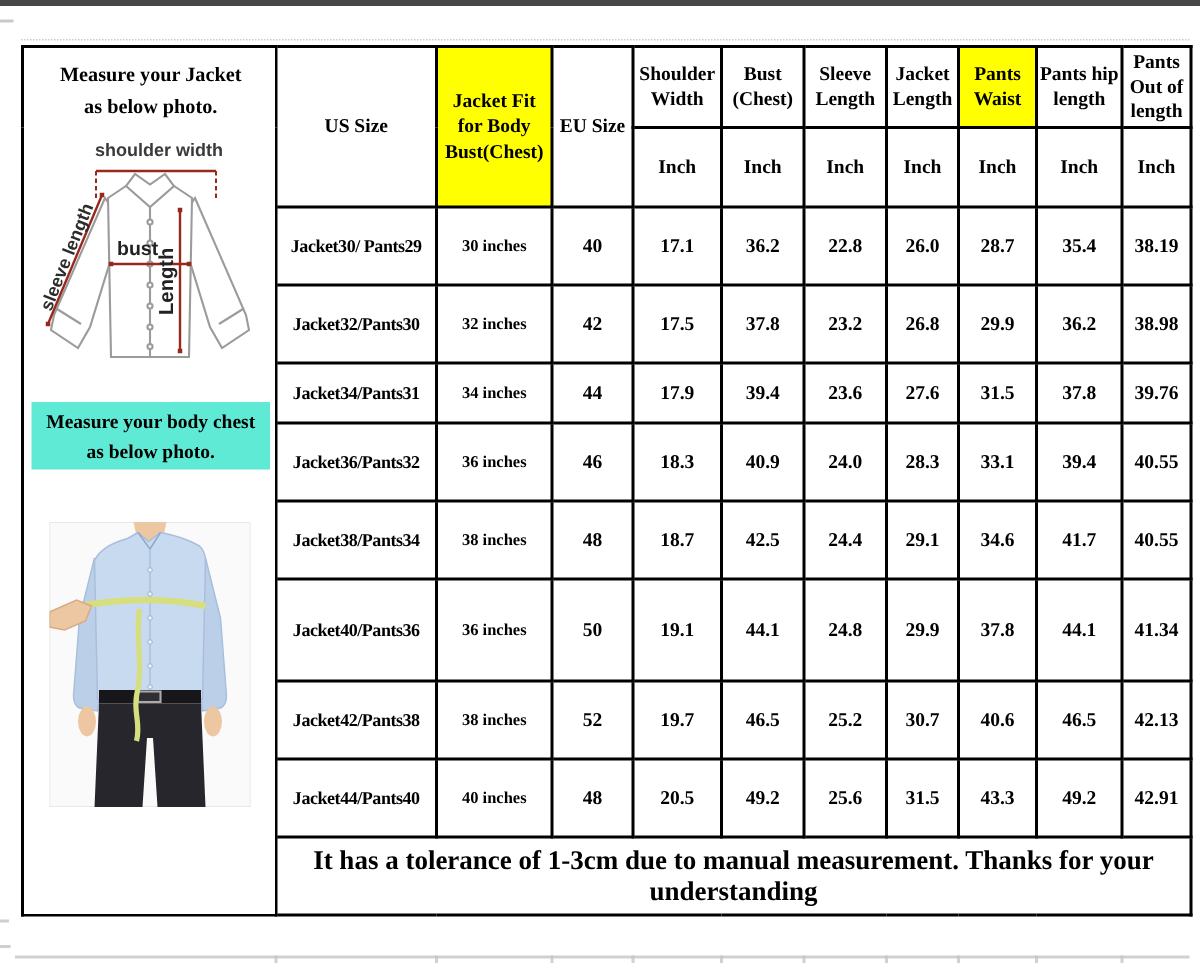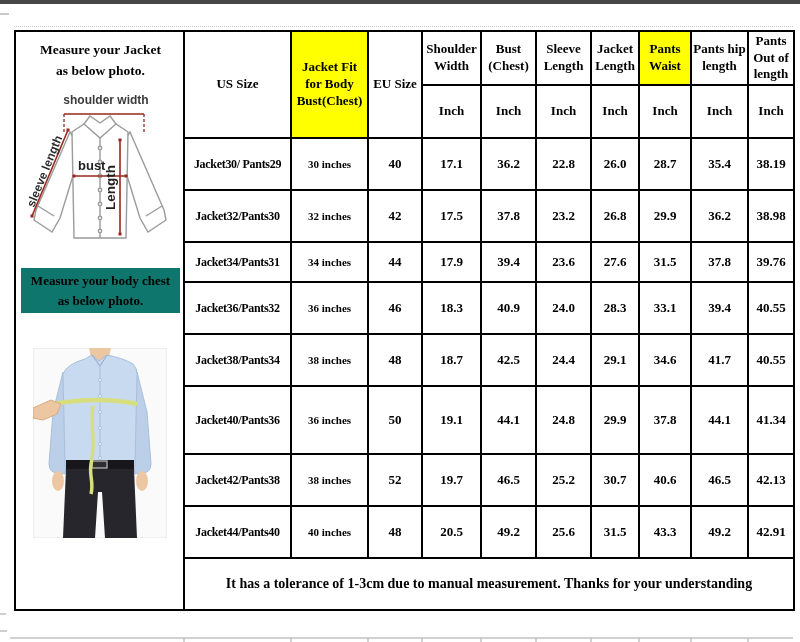--- a/index.html
+++ b/index.html
@@ -17,28 +17,28 @@
   }
   table.size td,table.size th{
     border:2px solid #000;padding:0;text-align:center;vertical-align:middle;
     font-weight:bold;overflow:hidden;background:#fff;
   }
   th.hdr{font-size:13px;line-height:1.3;padding:1px;}
   td.val{font-size:13px;}
   td.us-cell{font-size:12px;letter-spacing:-0.3px;white-space:nowrap;}
   td.fit-cell{font-size:11px;}
   .yellow{background:#ffff00 !important;}
-  td.footer-cell{font-size:14px;}
+  td.footer-cell{font-size:18px;}
 
   td.panel-cell{vertical-align:top;position:relative;}
   .panel-inner{position:absolute;top:0;left:0;width:169px;height:575px;}
   .panel-heading{position:absolute;top:8px;left:0;width:100%;text-align:center;
     font-size:13.5px;font-weight:bold;line-height:1.55;}
   .jacket-svg{position:absolute;top:58px;left:2px;}
-  .chest-heading{position:absolute;top:236px;left:5px;right:5px;background:#0f766e;
+  .chest-heading{position:absolute;top:236px;left:5px;right:5px;background:#5eead4;
     text-align:center;font-size:13px;font-weight:bold;line-height:1.5;padding:3px 1px;}
   .photo-svg{position:absolute;top:316px;left:17px;}
 
   .ghost-line{position:absolute;top:637px;left:10px;width:783px;height:2px;background:#c6c6c6;opacity:.8;}
   .ghost-tick{position:absolute;top:637px;width:2px;height:5px;background:#c6c6c6;opacity:.8;}
   .mark-a{position:absolute;top:613px;left:0;width:6px;height:2px;background:#cfcfcf;}
   .mark-b{position:absolute;top:630px;left:0;width:7px;height:2px;background:#cfcfcf;}
 </style>
 </head>
 <body>

